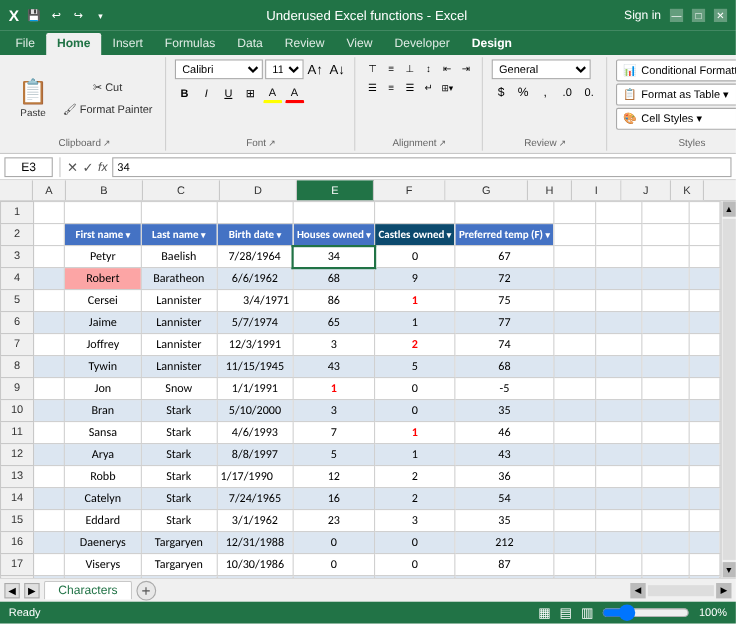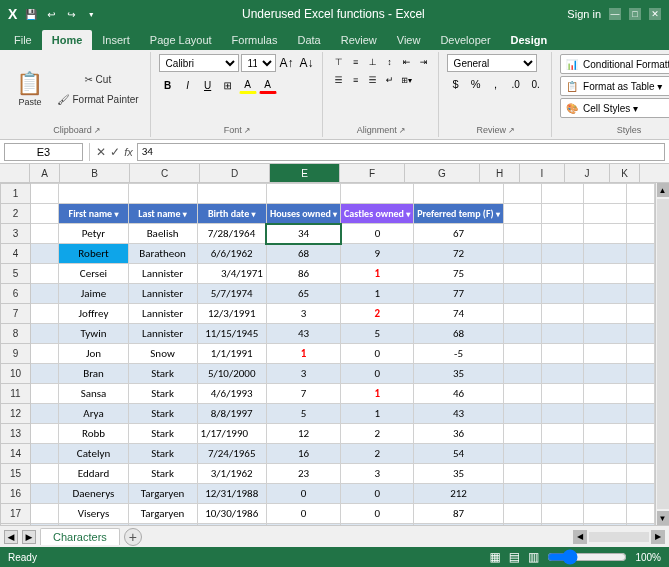--- a/index.html
+++ b/index.html
@@ -177,21 +177,21 @@
     .formula-bar {
       height: 24px;
       background: white;
       border-bottom: 1px solid #c8c8c8;
       display: flex;
       align-items: center;
       gap: 4px;
       padding: 0 4px;
     }
     .cell-ref-box {
-      width: 79px;
+      width: 44px;
       height: 18px;
       border: 1px solid #aaa;
       font-size: 11px;
       text-align: center;
       display: flex;
       align-items: center;
       justify-content: center;
     }
     .formula-divider { width: 1px; height: 18px; background: #c8c8c8; margin: 0 2px; }
     .formula-icons { display: flex; gap: 4px; align-items: center; }
@@ -344,21 +344,20 @@
     <span class="win-btn">—</span>
     <span class="win-btn">□</span>
     <span class="win-btn">✕</span>
   </div>
 </div>
 
 <div class="ribbon-tabs">
   <div class="ribbon-tab">File</div>
   <div class="ribbon-tab active">Home</div>
   <div class="ribbon-tab">Insert</div>
-  <div class="ribbon-tab">Page Layout</div>
   <div class="ribbon-tab">Formulas</div>
   <div class="ribbon-tab">Data</div>
   <div class="ribbon-tab">Review</div>
   <div class="ribbon-tab">View</div>
   <div class="ribbon-tab">Developer</div>
   <div class="ribbon-tab" style="color:white;font-weight:600;">Design</div>
 </div>
 
 <div class="ribbon">
 
@@ -521,21 +520,21 @@
           <td class="grid-cell col-k"></td>
         </tr>
 
         <tr>
           <td class="grid-row-header">2</td>
           <td class="grid-cell col-a"></td>
           <td class="grid-cell col-b" style="background:#4472c4;color:white;font-weight:bold;font-size:10px;text-align:center;">First name <span style="font-size:8px;">▾</span></td>
           <td class="grid-cell col-c" style="background:#4472c4;color:white;font-weight:bold;font-size:10px;text-align:center;">Last name <span style="font-size:8px;">▾</span></td>
           <td class="grid-cell col-d" style="background:#4472c4;color:white;font-weight:bold;font-size:10px;text-align:center;">Birth date <span style="font-size:8px;">▾</span></td>
           <td class="grid-cell col-e" style="background:#4472c4;color:white;font-weight:bold;font-size:10px;text-align:center;">Houses owned <span style="font-size:8px;">▾</span></td>
-          <td class="grid-cell col-f" style="background:#8b5cf6;color:white;font-weight:bold;font-size:10px;text-align:center;">Castles owned <span style="font-size:8px;">▾</span></td>
+          <td class="grid-cell col-f" style="background:#0c4a6e;color:white;font-weight:bold;font-size:10px;text-align:center;">Castles owned <span style="font-size:8px;">▾</span></td>
           <td class="grid-cell col-g" style="background:#4472c4;color:white;font-weight:bold;font-size:10px;text-align:center;">Preferred temp (F) <span style="font-size:8px;">▾</span></td>
           <td class="grid-cell col-h"></td>
           <td class="grid-cell col-i"></td>
           <td class="grid-cell col-j"></td>
           <td class="grid-cell col-k"></td>
         </tr>
 
         </tbody>
           <tbody id="data-rows">
         <tr>
@@ -548,21 +547,21 @@
     <td class="grid-cell col-f" style="text-align:center;">0</td>
     <td class="grid-cell col-g" style="text-align:center;">67</td>
     <td class="grid-cell col-h" style=""></td>
     <td class="grid-cell col-i" style=""></td>
     <td class="grid-cell col-j" style=""></td>
     <td class="grid-cell col-k" style=""></td>
   </tr>
             <tr>
     <td class="grid-row-header">4</td>
     <td class="grid-cell col-a" style="background:#dce6f1;"></td>
-    <td class="grid-cell col-b" style="background:#0ea5e9;text-align:center;">Robert</td>
+    <td class="grid-cell col-b" style="background:#fca5a5;text-align:center;">Robert</td>
     <td class="grid-cell col-c" style="background:#dce6f1;text-align:center;">Baratheon</td>
     <td class="grid-cell col-d" style="background:#dce6f1;text-align:center;">6/6/1962</td>
     <td class="grid-cell col-e" style="background:#dce6f1;text-align:center;">68</td>
     <td class="grid-cell col-f" style="background:#dce6f1;text-align:center;">9</td>
     <td class="grid-cell col-g" style="background:#dce6f1;text-align:center;">72</td>
     <td class="grid-cell col-h" style="background:#dce6f1;"></td>
     <td class="grid-cell col-i" style="background:#dce6f1;"></td>
     <td class="grid-cell col-j" style="background:#dce6f1;"></td>
     <td class="grid-cell col-k" style="background:#dce6f1;"></td>
   </tr>

